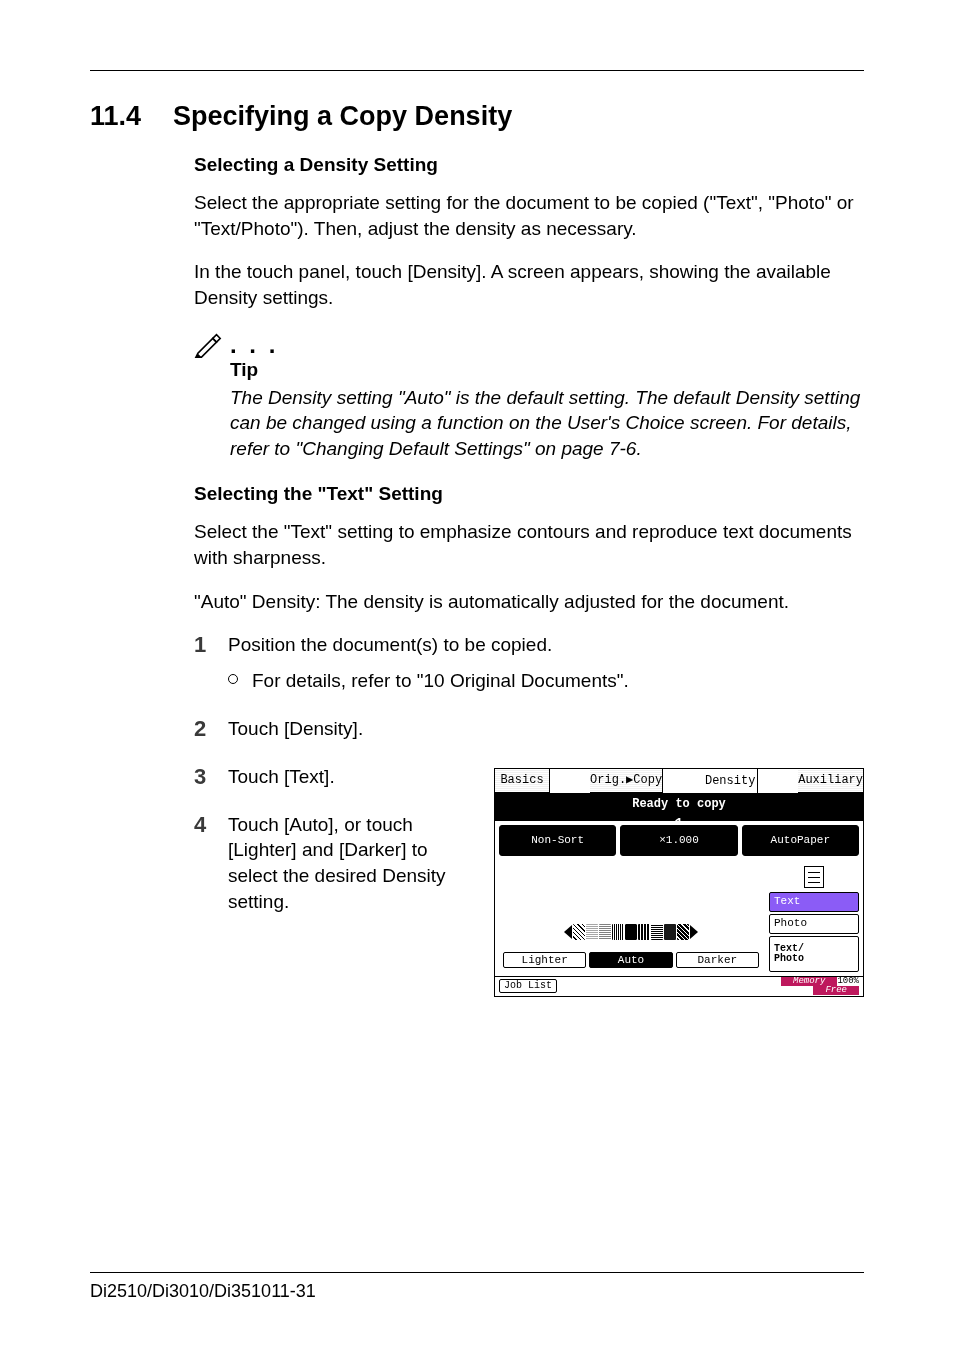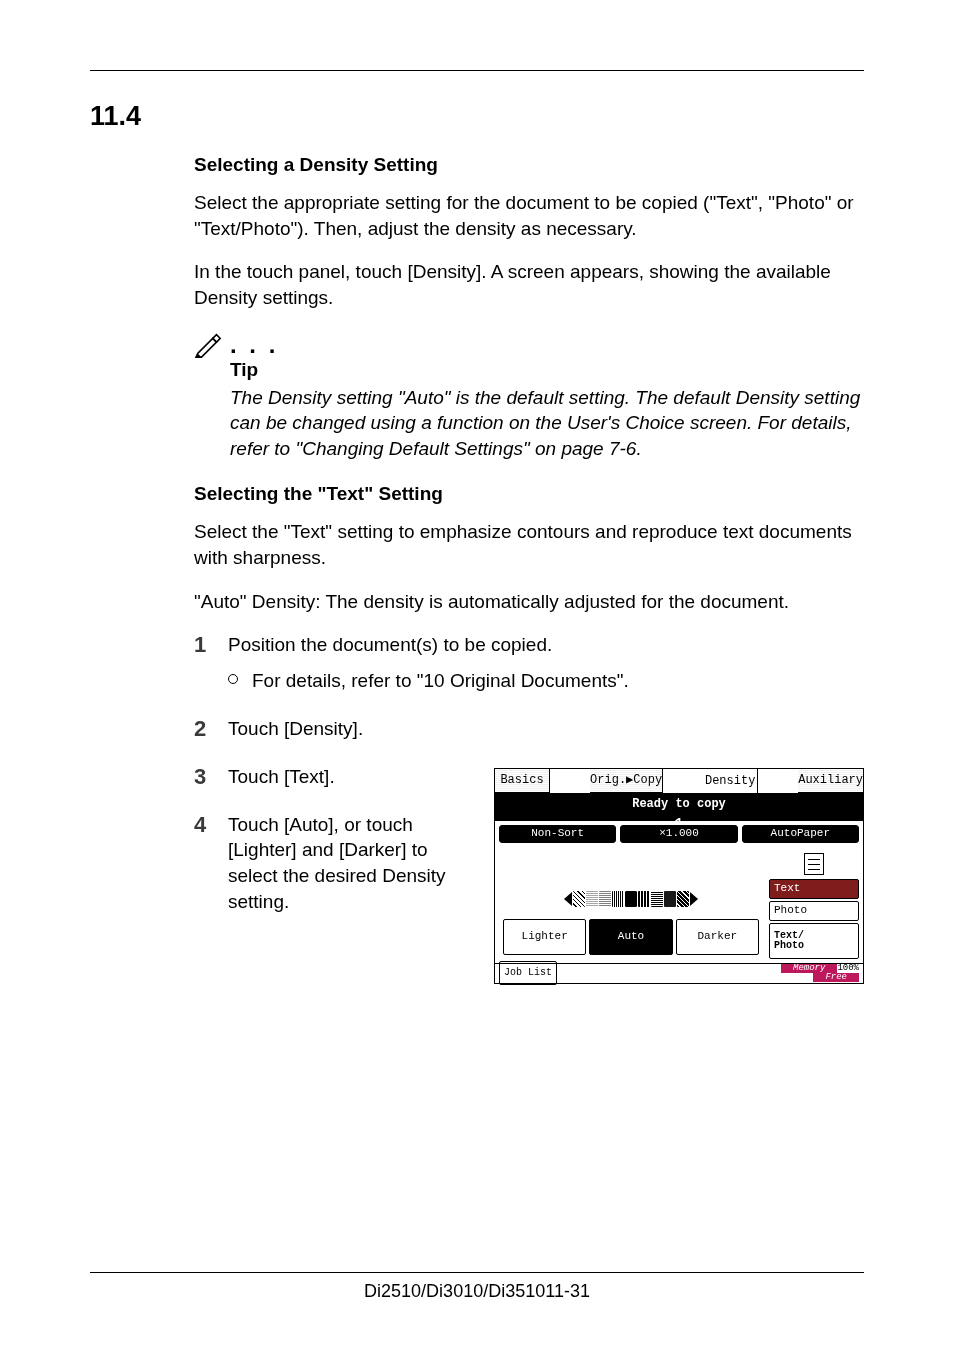--- a/index.html
+++ b/index.html
@@ -35,58 +35,59 @@
   
   .panel { width: 370px; border: 1.5px solid #000; background: #fff; font-family: "Courier New", monospace; font-size: 12px; color: #000; flex-shrink: 0; }
   .tabrow { display: flex; height: 24px; gap: 40px; }
   .tab { flex: 1; display: flex; align-items: center; justify-content: center; border-right: 1px solid #000; border-bottom: 1px solid #000; background: #fff; position: relative; }
   .tab:last-child { border-right: none; }
   .tab.sunken { border-bottom: none; background: #fff; font-weight: 400; }
   .tab.plain { background: repeating-linear-gradient(0deg,#fff,#fff 1px,#f0f0f0 1px,#f0f0f0 2px); }
   .status { background: #000; color: #fff; display: flex; justify-content: space-between; align-items: center; padding: 3px 6px 3px 6px; font-weight: 700; height: 28px; flex-direction: column; }
   .status-num { font-family: Arial, sans-serif; font-size: 20px; font-weight: 400; }
   .pillrow { display: flex; gap: 4px; padding: 4px 4px 2px 4px; }
-  .pill { flex: 1; height: 18px; display: flex; align-items: center; justify-content: center; border: 1px solid #000; border-radius: 3px; background: #000; color: #fff; font-size: 11px; }
+  .pill { flex: 1; height: 31px; display: flex; align-items: center; justify-content: center; border: 1px solid #000; border-radius: 3px; background: #000; color: #fff; font-size: 11px; }
   .bodyarea { display: flex; padding: 6px 4px 4px 4px; gap: 6px; }
   .leftcol { flex: 1; display: flex; flex-direction: column; align-items: center; justify-content: flex-end; gap: 6px; }
   .rightcol { width: 90px; display: flex; flex-direction: column; gap: 2px; }
   .mode-btn { height: 20px; display: flex; align-items: center; padding: 0 4px; border: 1px solid #000; border-radius: 2px; font-size: 11px; background: #fff; }
-  .mode-btn.inv { background: #7f1d1d; color: #fff; }
+  .mode-btn.inv { background: #8b5cf6; color: #fff; }
   .doc-icon { height: 26px; display:flex; align-items:center; justify-content:center; }
   .doc-box { width: 20px; height: 22px; border: 1.5px solid #000; position: relative; }
   .doc-box::before, .doc-box::after { content:""; position:absolute; left:3px; right:3px; height:1px; background:#000; }
   .doc-box::before { top:5px; }
   .doc-box::after { top:10px; }
   .doc-line3 { position:absolute; left:3px; right:3px; top:15px; height:1px; background:#000; }
   .density-bar { display: flex; align-items: center; gap: 1px; height: 22px; }
   .tri { width: 0; height: 0; border-top: 7px solid transparent; border-bottom: 7px solid transparent; }
   .tri.l { border-right: 8px solid #000; }
   .tri.r { border-left: 8px solid #000; }
   .seg { width: 12px; height: 16px; border-radius: 1px; }
   .lad { display:flex; gap:3px; padding:3px 4px 4px 4px; }
-  .ladbtn { flex:1; height:36px; border:1px solid #000; border-radius:2px; display:flex; align-items:center; justify-content:center; font-size:11px; background:#fff; }
+  .ladbtn { flex:1; height:16px; border:1px solid #000; border-radius:2px; display:flex; align-items:flex-start; justify-content:center; font-size:11px; background:#fff; }
   .ladbtn.inv { background:#000; color:#fff; }
   .bottomrow { display:flex; justify-content:space-between; align-items:center; border-top:1px solid #000; padding:2px 4px 2px 4px; height:20px; }
-  .joblist { border:1px solid #000; border-radius:2px; padding:0 4px; font-size:10px; height:24px; display:flex; align-items:center; }
+  .joblist { border:1px solid #000; border-radius:2px; padding:0 4px; font-size:10px; height:14px; display:flex; align-items:center; }
   .mem { font-size:9px; text-align:right; line-height:1; }
   .mem .lbl { background:#be185d; color:#fff; padding:0 12px; display:inline-block;font-style:italic; }
 
   .footer { position: absolute; bottom: 50px; left: 90px; right: 90px; }
   .footer-line { border: none; border-top: 1.5px solid #000; margin-bottom: 8px; }
-  .footer-row { display: flex; justify-content: center; font-size: 18px; }
+  .footer-row { display: flex; justify-content: flex-start; font-size: 18px; }
 </style>
 </head>
 <body>
 
 <div class="page">
 
   <hr class="hr">
 
   <div class="section-title">
     <div class="sec-num">11.4</div>
+    <div class="sec-head">Specifying a Copy Density</div>
   </div>
 
   <div class="content">
 
     <div class="subhead">Selecting a Density Setting</div>
     <p class="para">Select the appropriate setting for the document to be copied ("Text", "Photo" or "Text/Photo"). Then, adjust the density as necessary.</p>
     <p class="para">In the touch panel, touch [Density]. A screen appears, showing the available Density settings.</p>
 
     <div class="tip-block">
       <div class="tip-icon-row">

